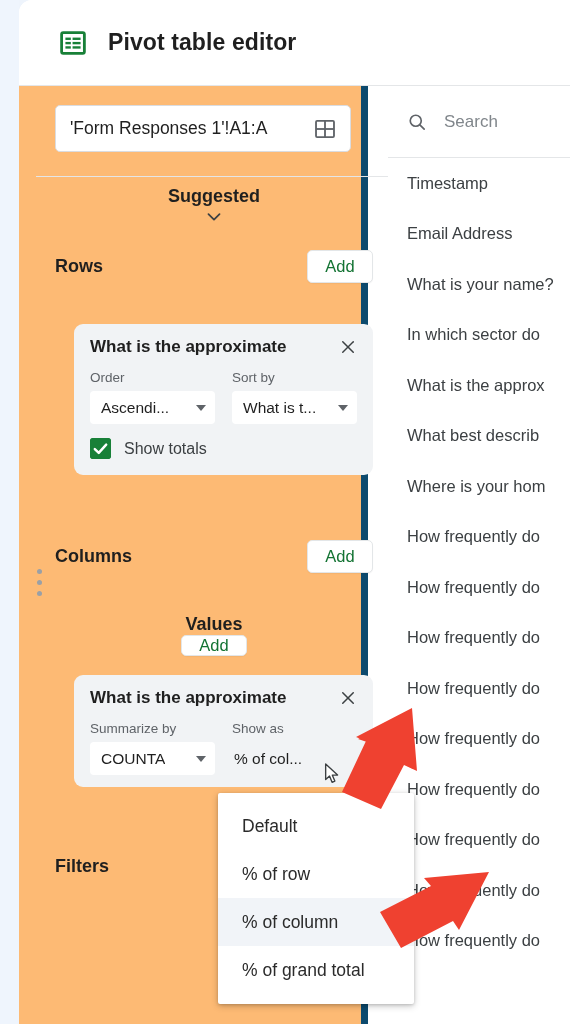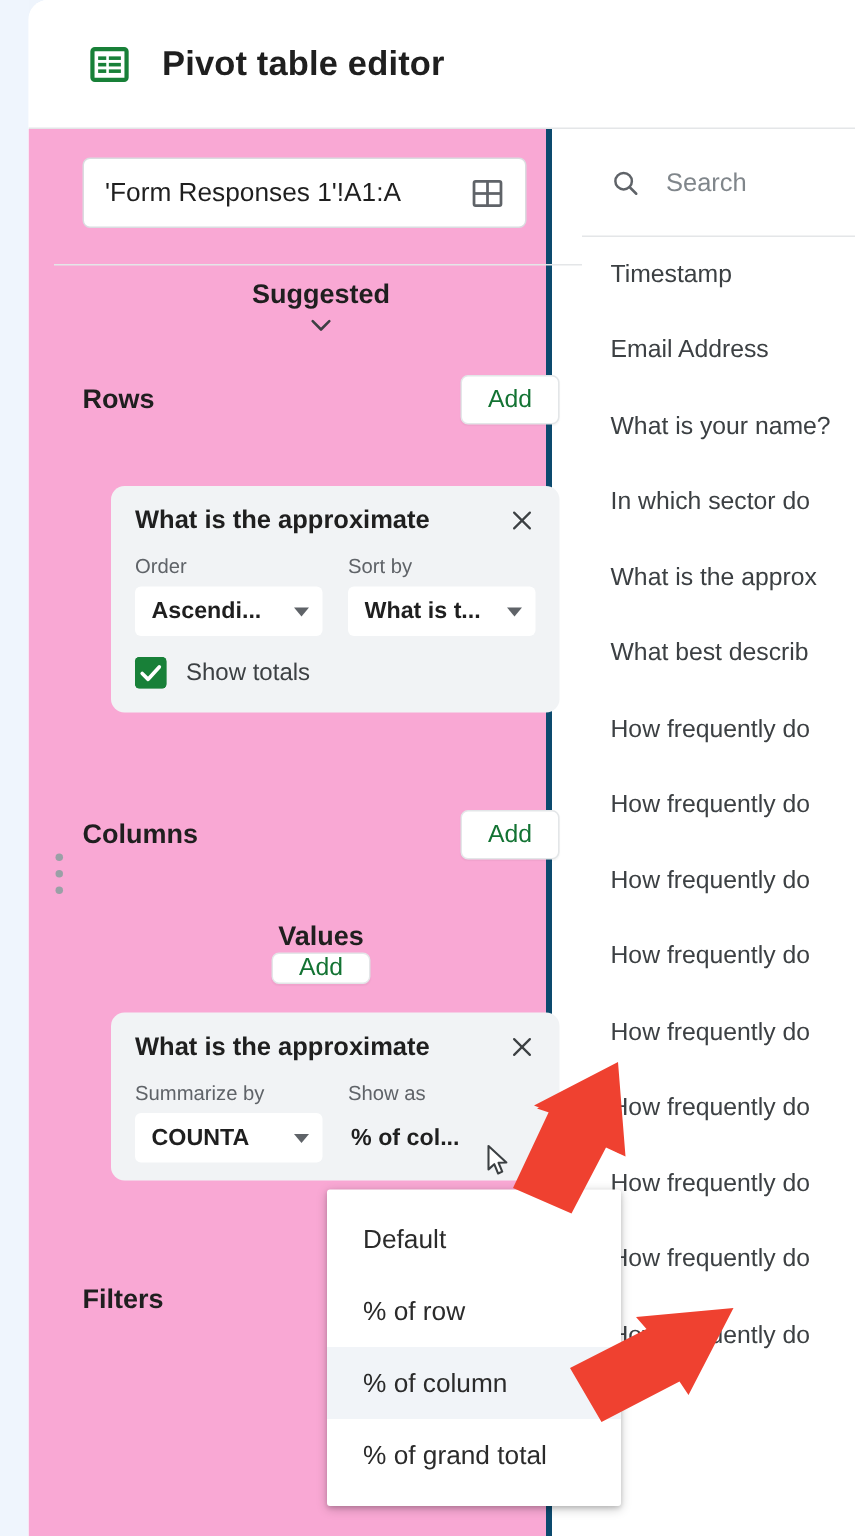--- a/index.html
+++ b/index.html
@@ -73,22 +73,22 @@
     left: 0; top: 86px;
     width: 551px;
     height: 938px;
   }
 
   .left-pane {
     position: absolute;
     left: 0; top: 0;
     width: 349px;
     height: 938px;
-    background: #f9a8d4;
-    border-right: 4px solid #0c4a6e;
+    background: #fdba74;
+    border-right: 7px solid #0c4a6e;
     box-sizing: border-box;
   }
 
   .right-pane {
     position: absolute;
     left: 369px; top: 0;
     width: 182px;
     height: 938px;
     background: #ffffff;
     overflow: hidden;
@@ -219,21 +219,20 @@
     background: #ffffff;
     border-radius: 4px;
     display: flex;
     align-items: center;
     justify-content: space-between;
     padding: 0 9px 0 11px;
     box-sizing: border-box;
     cursor: pointer;
     font-size: 15.5px;
     color: #1f1f1f;
-    font-weight: bold;
   }
   .fc-select.plain {
     background: transparent;
     padding-left: 2px;
   }
   .fc-select span { white-space: nowrap; overflow: hidden; }
   .caret {
     width: 0; height: 0;
     border-left: 5.5px solid transparent;
     border-right: 5.5px solid transparent;
@@ -503,20 +502,23 @@
             <div class="field-item">
               <span>In which sector do</span>
             </div>
             <div class="field-item">
               <span>What is the approx</span>
             </div>
             <div class="field-item">
               <span>What best describ</span>
             </div>
             <div class="field-item">
+              <span>Where is your hom</span>
+            </div>
+            <div class="field-item">
               <span>How frequently do</span>
             </div>
             <div class="field-item">
               <span>How frequently do</span>
             </div>
             <div class="field-item">
               <span>How frequently do</span>
             </div>
             <div class="field-item">
               <span>How frequently do</span>

